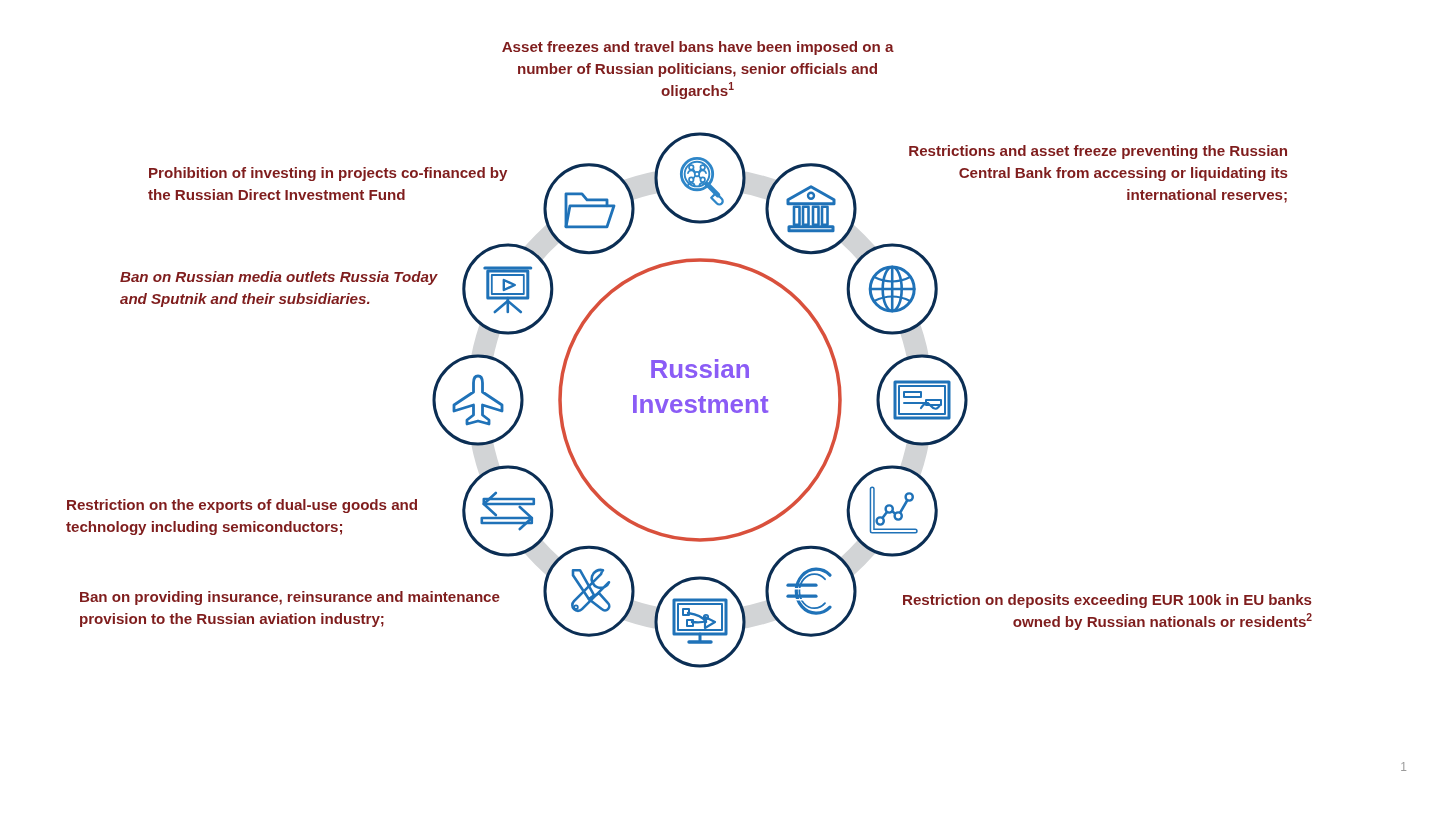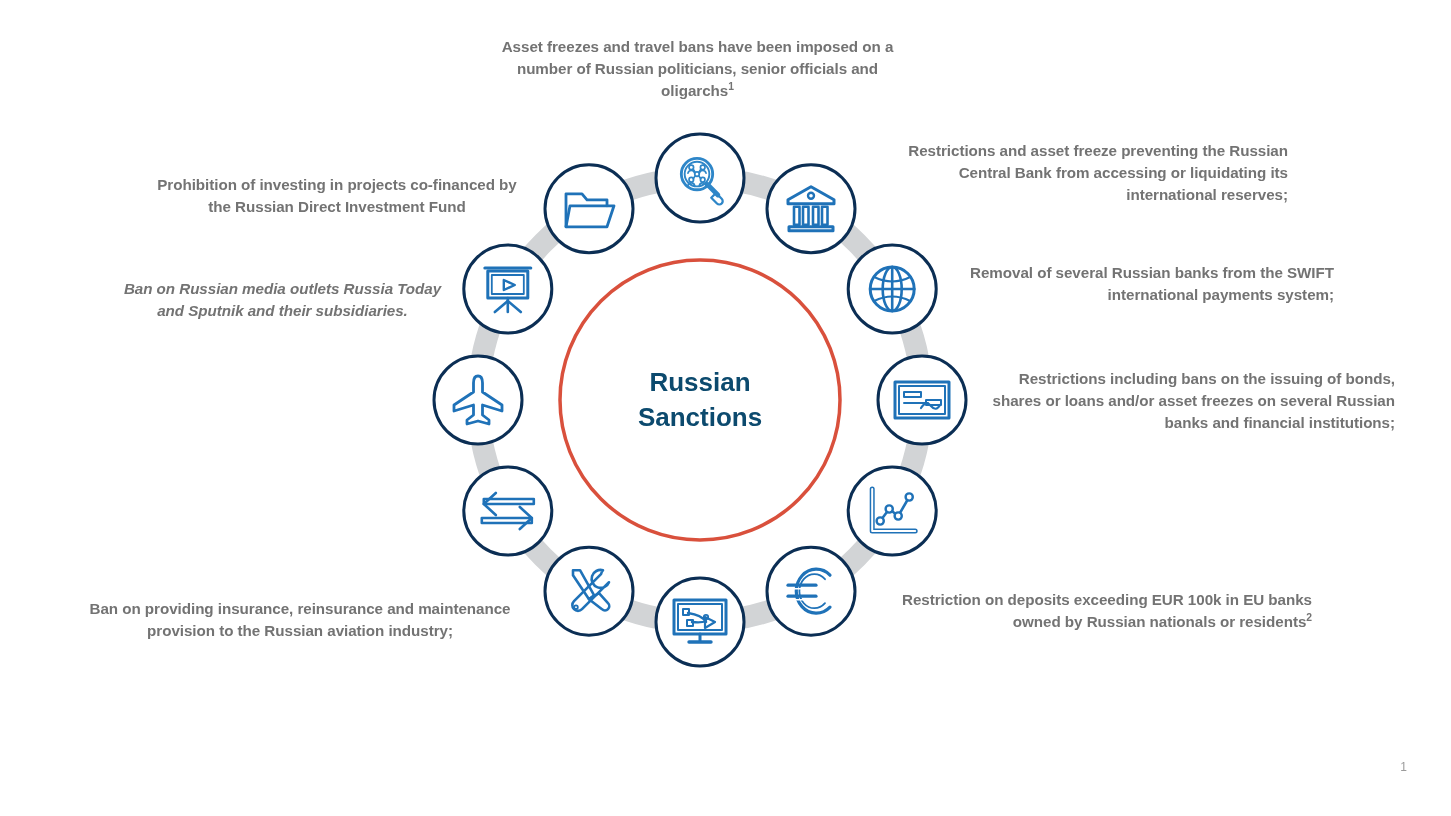--- a/index.html
+++ b/index.html
@@ -18,27 +18,27 @@
   #stage {
     position: absolute;
     left: 0; top: 0;
     width: 1451px;
     height: 816px;
   }
 
   
   .callout {
     position: absolute;
-    color: #737373;
+    color: #7f1d1d;
     font-weight: bold;
     font-size: 15.2px;
     line-height: 1.45;
     letter-spacing: -0.05px;
   }
-  .callout.left  { text-align: center; margin-top: 12px; }
+  .callout.left  { text-align: left; }
   .callout.right { text-align: right; }
   .callout.center { text-align: center; }
   .callout sup {
     font-size: 0.68em;
     vertical-align: super;
     line-height: 0;
   }
 
   
   #wheel {
@@ -47,24 +47,24 @@
     top: 100px;
     width: 600px;
     height: 600px;
   }
   #wheel svg { display: block; }
 
   
   #center-label {
     position: absolute;
     left: 585px;
-    top: 365px;
+    top: 352px;
     width: 230px;
     text-align: center;
-    color: #0c4a6e;
+    color: #8b5cf6;
     font-size: 26px;
     font-weight: bold;
     line-height: 1.35;
     pointer-events: none;
   }
 
   
   #page-number {
     position: absolute;
     right: 44px;
@@ -253,49 +253,46 @@
           <path d="M6 16 L50 16 L43 37 L2 37 Z" stroke-width="2.8"></path>
           <path d="M9 19 L46 19" stroke-width="1.6" stroke="#ffffff"></path>
         </g>
       </g>
 
     </svg>
   </div>
 
   <div id="center-label">
     <div>Russian</div>
-    <div>Sanctions</div>
+    <div>Investment</div>
   </div>
 
   <div class="callout center" style="left:485px; top:36px; width:425px;">
     <span>Asset freezes and travel bans have been imposed on a number of Russian politicians, senior officials and oligarchs</span><sup>1</sup>
   </div>
 
   <div class="callout right" style="left:868px; top:140px; width:420px;">
     <span>Restrictions and asset freeze preventing the Russian Central Bank from accessing or liquidating its international reserves;</span>
   </div>
 
-  <div class="callout right" style="left:934px; top:262px; width:400px;">
-    <span>Removal of several Russian banks from the SWIFT international payments system;</span>
-  </div>
-
-  <div class="callout right" style="left:975px; top:368px; width:420px;">
-    <span>Restrictions including bans on the issuing of bonds, shares or loans and/or asset freezes on several Russian banks and financial institutions;</span>
-  </div>
+
 
 
   <div class="callout right" style="left:872px; top:589px; width:440px;">
     <span>Restriction on deposits exceeding EUR 100k in EU banks owned by Russian nationals or residents</span><sup>2</sup>
   </div>
 
 
   <div class="callout left" style="left:79px; top:586px; width:442px;">
     <span>Ban on providing insurance, reinsurance and maintenance provision to the Russian aviation industry;</span>
   </div>
 
+  <div class="callout left" style="left:66px; top:494px; width:369px;">
+    <span>Restriction on the exports of dual-use goods and technology including semiconductors;</span>
+  </div>
 
 
   <div class="callout left" style="left:120px; top:266px; width:325px;font-style:italic;">
     <span>Ban on Russian media outlets Russia Today and Sputnik and their subsidiaries.</span>
   </div>
 
   <div class="callout left" style="left:148px; top:162px; width:378px;">
     <span>Prohibition of investing in projects co-financed by the Russian Direct Investment Fund</span>
   </div>
 

